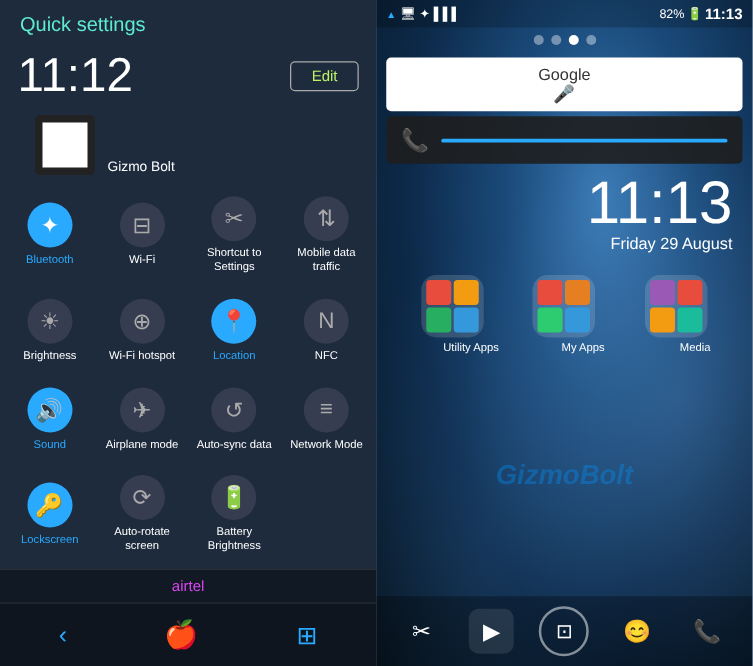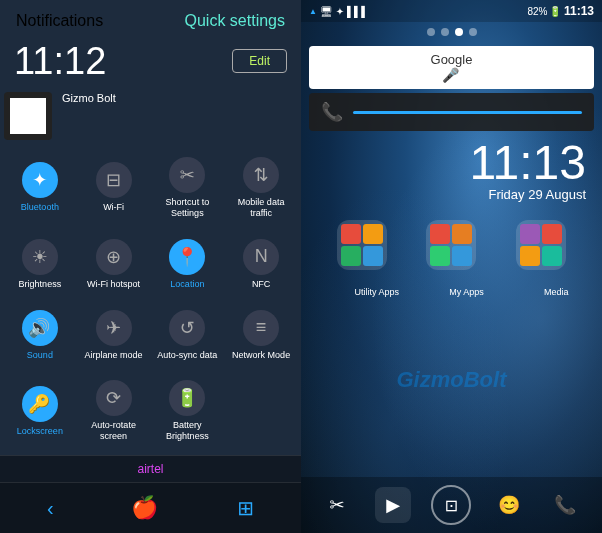--- a/index.html
+++ b/index.html
@@ -64,22 +64,22 @@
       color: #bef264;
       background: transparent;
       padding: 4px 16px;
       border-radius: 4px;
       font-size: 12px;
       cursor: pointer;
     }
 
     .widget-area {
       display: flex;
-      align-items: flex-start;
-      padding: 4px 4px;
+      align-items: flex-end;
+      padding: 4px 28px;
       gap: 10px;
     }
 
     .widget-icon {
       width: 48px;
       height: 48px;
       background: #222;
       border-radius: 4px;
       display: flex;
       align-items: center;
@@ -338,21 +338,21 @@
       overflow: hidden;
     }
 
     .app-mini {
       border-radius: 3px;
     }
 
     .app-label {
       color: white;
       font-size: 9px;
-      margin-top: 17px;
+      margin-top: 3px;
       text-align: center;
       padding-left: 30px;
     }
 
     .watermark {
       position: absolute;
       z-index: 5;
       bottom: 140px;
       left: 50%;
       transform: translateX(-50%);
@@ -398,21 +398,20 @@
       color: white;
       font-size: 16px;
     }
 
   </style>
 </head>
 <body>
 
 <div class="left-panel">
   <div class="top-bar">
-    <span>Notifications</span>
     <span style="color:#5eead4">Quick settings</span>
   </div>
 
   <div class="time-row">
     <div class="time-large">11:12</div>
     <button class="edit-btn">Edit</button>
   </div>
 
   <div class="widget-area">
     <div class="widget-icon">

